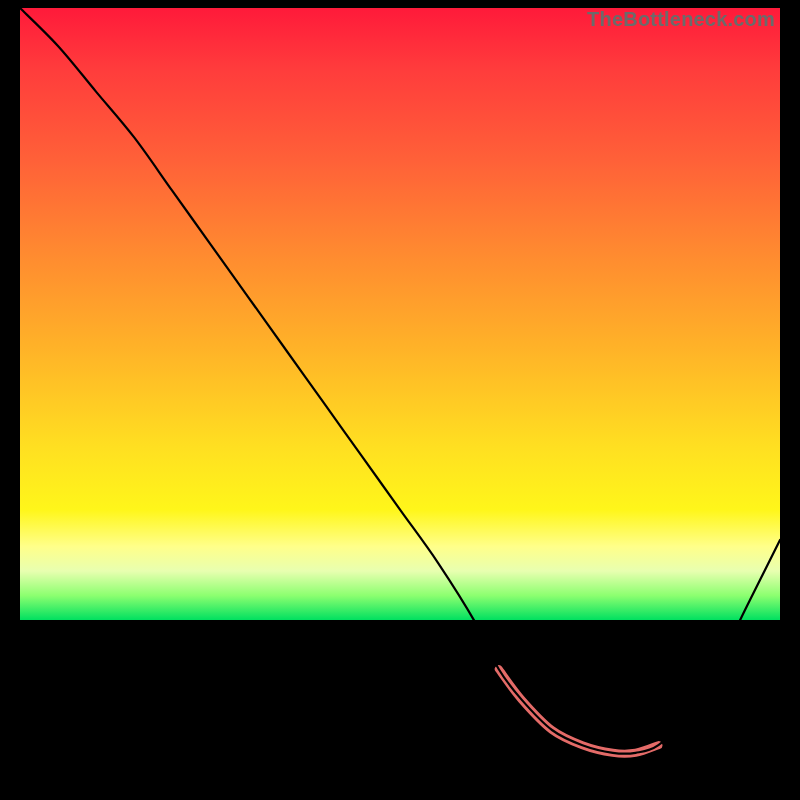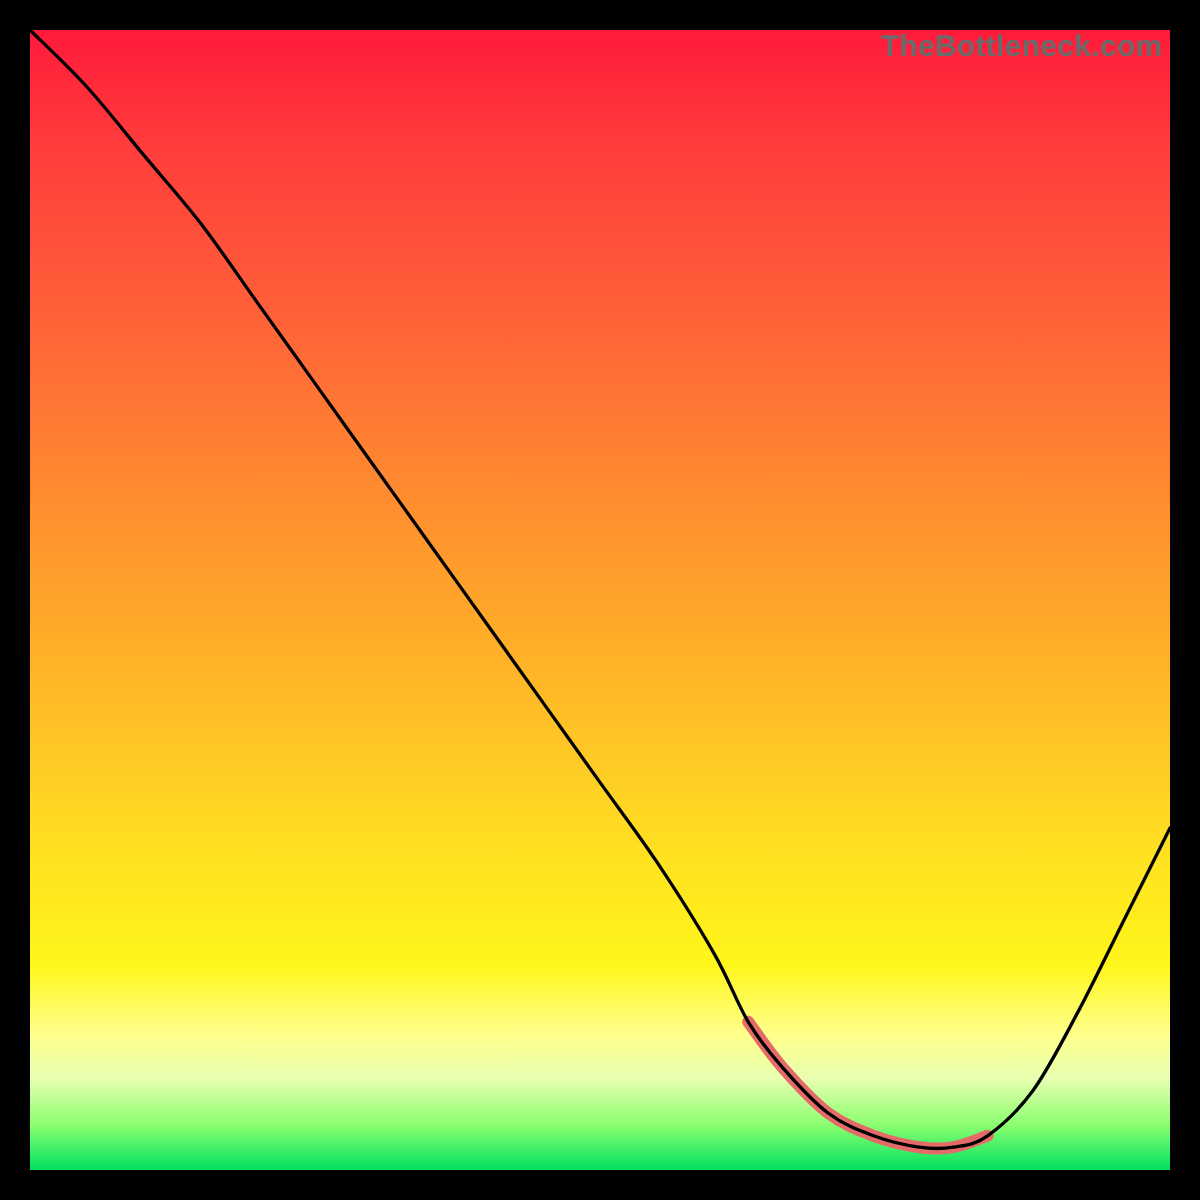--- a/index.html
+++ b/index.html
@@ -6,23 +6,23 @@
     margin: 0;
     padding: 0;
     width: 800px;
     height: 800px;
     background: #000000;
     overflow: hidden;
   }
   .frame {
     position: absolute;
     left: 20px;
-    top: 20px;
+    top: 8px;
     width: 760px;
-    height: 760px;
+    height: 612px;
     background: linear-gradient(to bottom,
       #ff1a3a 0%,
       #ff3c3c 10%,
       #ff6138 25%,
       #ff8a30 40%,
       #ffb128 55%,
       #ffe021 72%,
       #fff61a 82%,
       #ffff8a 88%,
       #e8ffb0 92%,

